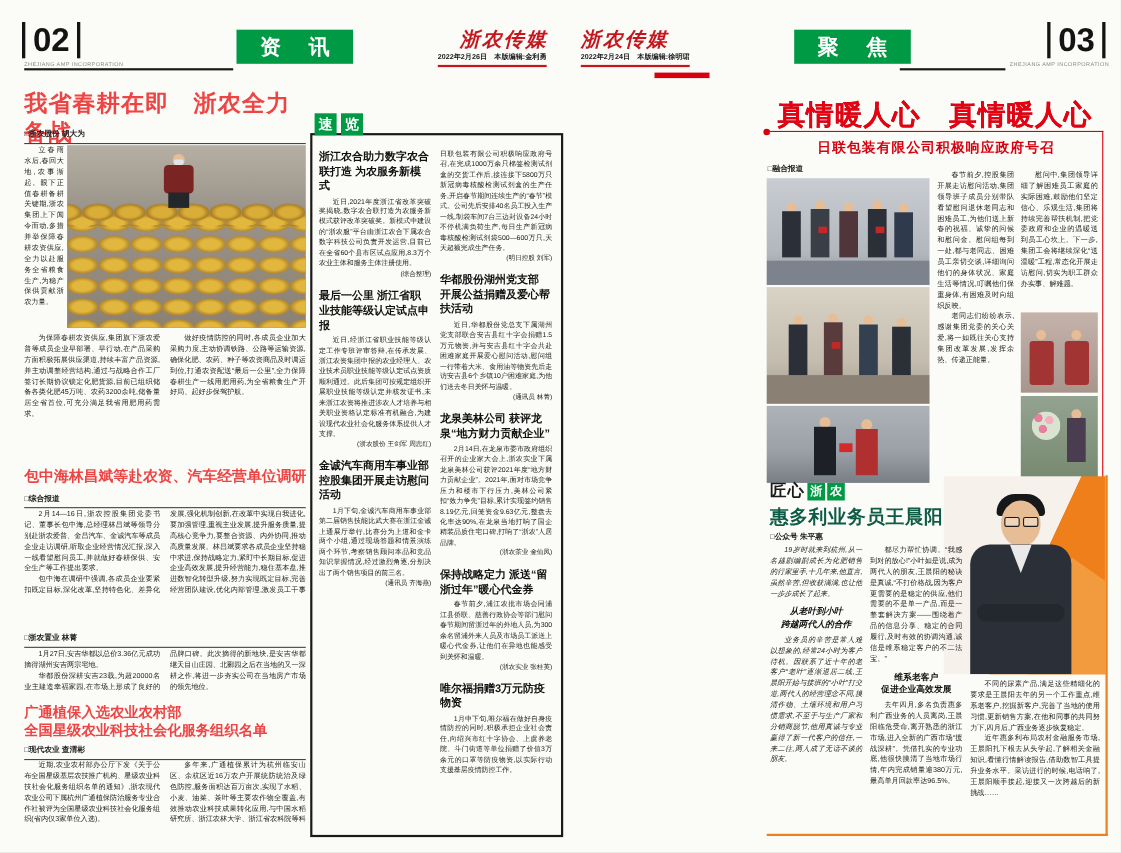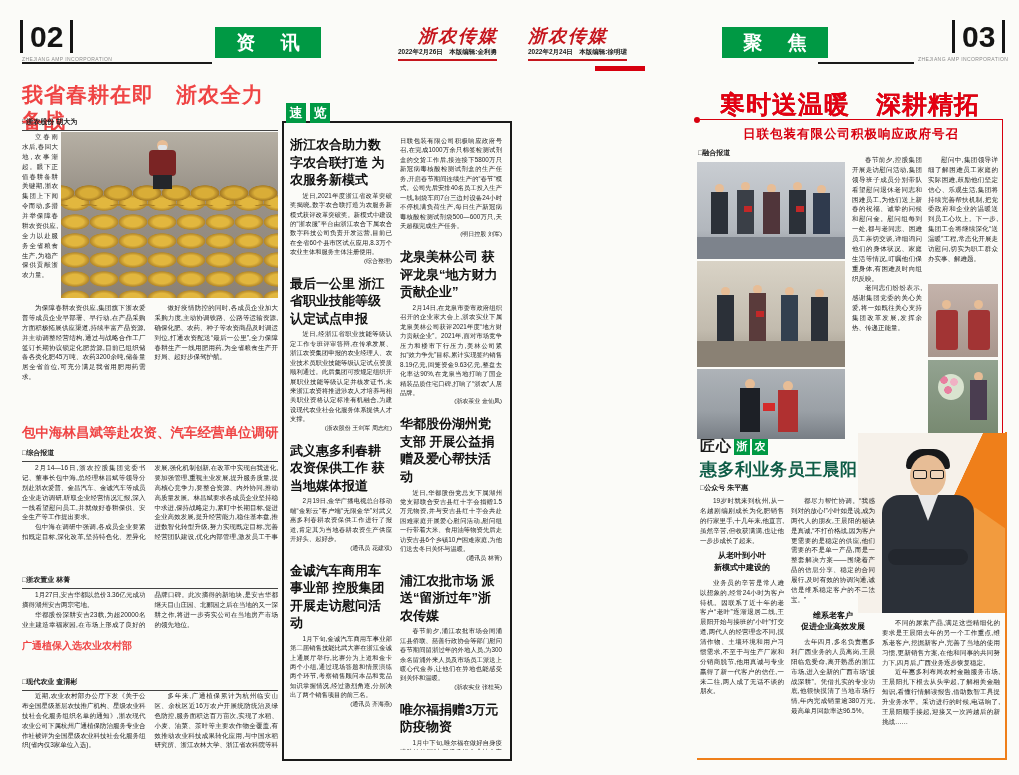--- a/index.html
+++ b/index.html
@@ -16,21 +16,21 @@
   .art-head{font-weight:bold;color:#ef4444;line-height:1.25;}
   .byline{font-size:7px;font-weight:bold;color:#222;border-bottom:1.3px solid #444;padding-bottom:3px;}
   .jtext{font-size:6.5px;line-height:1.52;text-align:justify;color:#222;overflow:hidden;}
   .jtext p{margin:0;text-indent:2em;}
   .cols2{column-count:2;column-gap:9px;}
   .sig{text-align:right;font-size:6px;color:#222;}
   
   .brief-box{border:2px solid #1a1a1a;}
   .tag-sq{width:20px;height:20px;background:#009944;color:#fff;font-weight:bold;font-size:13px;display:flex;align-items:center;justify-content:center;}
   .brief-item{margin-bottom:9px;}
-  .brief-head{font-size:13px;font-weight:bold;line-height:1.35;color:#111;margin-bottom:2px;}
+  .brief-head{font-size:10px;font-weight:bold;line-height:1.35;color:#111;margin-bottom:2px;}
   .brief-body{font-size:6.3px;line-height:1.5;text-align:justify;color:#222;text-indent:2em;}
   
   .lead-head{font-weight:bold;font-size:25px;letter-spacing:1px;color:#e60012;text-align:center;text-shadow:0 0 .6px #9e0b12;}
   .lead-sub{font-weight:bold;font-size:12.5px;color:#d7000f;text-align:center;letter-spacing:1px;text-shadow:0 0 .4px #ffffff;}
   .redline{background:#d7000f;}
   .sub-head{font-weight:bold;font-size:8px;text-align:center;line-height:1.4;margin:5px 0;color:#111;}
   .feature-head{font-weight:bold;font-size:17px;letter-spacing:.5px;color:#0e5c46;white-space:nowrap;}
   .badge-script{font-weight:bold;font-size:15px;color:#1a1a1a;font-family:"DejaVu Serif",serif;letter-spacing:1px;}
   .badge-sq{width:16px;height:16px;background:#009944;color:#fff;font-weight:bold;font-size:11px;display:inline-flex;align-items:center;justify-content:center;margin-left:2px;}
   
@@ -88,22 +88,23 @@
     <p>2月14—16日,浙农控股集团党委书记、董事长包中海,总经理林昌斌等领导分别赴浙农爱普、金昌汽车、金诚汽车等成员企业走访调研,听取企业经营情况汇报,深入一线看望慰问员工,并就做好春耕保供、安全生产等工作提出要求。</p>
     <p>包中海在调研中强调,各成员企业要紧扣既定目标,深化改革,坚持特色化、差异化发展,强化机制创新,在改革中实现自我进化,要加强管理,重视主业发展,提升服务质量,提高核心竞争力,要整合资源、内外协同,推动高质量发展。林昌斌要求各成员企业坚持稳中求进,保持战略定力,紧盯中长期目标,促进企业高效发展,提升经营能力,稳住基本盘,推进数智化转型升级,努力实现既定目标,完善经营团队建设,优化内部管理,激发员工干事创业热情。两位领导同时希望各成员企业积极融入浙农大家庭生态服务体系,与集团各板块一道共同推动改革发展,实现协同并进。</p>
   </div>
 
   <div class="abs byline" style="left:22px;top:575px;width:256px;">□浙农置业 林菁</div>
   <div class="abs jtext cols2" style="left:22px;top:590px;width:256px;height:42px;">
     <p>1月27日,安吉华都以总价3.36亿元成功摘得湖州安吉两宗宅地。</p>
     <p>华都股份深耕安吉23载,为超20000名业主建造幸福家园,在市场上形成了良好的品牌口碑。此次摘得的新地块,是安吉华都继天目山庄园、北郦园之后在当地的又一深耕之作,将进一步夯实公司在当地房产市场的领先地位。</p>
   </div>
 
-  <div class="abs art-head" style="left:22px;top:640px;width:258px;font-size:10px;">
+  <div class="abs art-head" style="left:22px;top:640px;width:258px;font-size:13px;">
     <div>广通植保入选农业农村部</div>
+    <div>全国星级农业科技社会化服务组织名单</div>
   </div>
   <div class="abs byline" style="left:22px;top:677px;width:256px;">□现代农业 查渭彬</div>
   <div class="abs jtext cols2" style="left:22px;top:691px;width:256px;height:64px;">
     <p>近期,农业农村部办公厅下发《关于公布全国星级基层农技推广机构、星级农业科技社会化服务组织名单的通知》,浙农现代农业公司下属杭州广通植保防治服务专业合作社被评为全国星级农业科技社会化服务组织(省内仅3家单位入选)。</p>
     <p>多年来,广通植保累计为杭州临安山区、余杭区近16万农户开展统防统治及绿色防控,服务面积达百万亩次,实现了水稻、小麦、油菜、茶叶等主要农作物全覆盖,有效推动农业科技成果转化应用,与中国水稻研究所、浙江农林大学、浙江省农科院等科研院所开展合作,并通过引进先进的植保机械装备,持续提升农业社会化服务能力。</p>
   </div>
 
   <div class="abs brief-box" style="left:282px;top:121px;width:226px;height:636px;"></div>
   <div class="abs" style="left:286px;top:103px;display:flex;gap:4px;">
     <span class="tag-sq">速</span>
@@ -115,59 +116,54 @@
       <div class="brief-head">浙江农合助力数字农合联打造 为农服务新模式</div>
       <div class="brief-body">近日,2021年度浙江省改革突破奖揭晓,数字农合联打造为农服务新模式获评改革突破奖。新模式中建设的“浙农服”平台由浙江农合下属农合数字科技公司负责开发运营,目前已在全省60个县市区试点应用,8.3万个农业主体和服务主体注册使用。</div>
       <div class="sig">(综合整理)</div>
     </div>
     <div class="brief-item">
       <div class="brief-head">最后一公里 浙江省职业技能等级认定试点申报</div>
       <div class="brief-body">近日,经浙江省职业技能等级认定工作专班评审答辩,在传承发展、浙江农资集团申报的农业经理人、农业技术员职业技能等级认定试点资质顺利通过。此后集团可按规定组织开展职业技能等级认定并核发证书,未来浙江农资将推进涉农人才培养与相关职业资格认定标准有机融合,为建设现代农业社会化服务体系提供人才支撑。</div>
       <div class="sig">(浙农股份 王剑军 周志红)</div>
     </div>
     <div class="brief-item">
-      <div class="brief-head">武义惠多利春耕农资保供工作 获当地媒体报道</div>
-      <div class="brief-body">2月19日,金华广播电视总台移动端“金彩云”客户端“无限金华”对武义惠多利春耕农资保供工作进行了报道,肯定其为当地春耕农资生产供应开好头、起好步。</div>
-      <div class="sig">(通讯员 花建双)</div>
-    </div>
-    <div class="brief-item">
       <div class="brief-head">金诚汽车商用车事业部 控股集团开展走访慰问活动</div>
       <div class="brief-body">1月下旬,金诚汽车商用车事业部第二届销售技能比武大赛在浙江金诚上通展厅举行,比赛分为上道和金卡两个小组,通过现场答题和情景演练两个环节,考察销售顾问本品和竞品知识掌握情况,经过激烈角逐,分别决出了两个销售项目的前三名。</div>
       <div class="sig">(通讯员 齐海燕)</div>
     </div>
   </div>
 
   <div class="abs" style="left:400px;top:136px;width:102px;height:614px;overflow:hidden;">
     <div class="brief-item">
       <div class="brief-body" style="text-indent:0;">日联包装有限公司积极响应政府号召,在完成1000万余只棉签检测试剂盒的交货工作后,接连接下5800万只新冠病毒核酸检测试剂盒的生产任务,开启春节期间连续生产的“春节”模式。公司先后安排40名员工投入生产一线,制袋车间7台三边封设备24小时不停机满负荷生产,每日生产新冠病毒核酸检测试剂袋500—600万只,天天超额完成生产任务。</div>
       <div class="sig">(明日控股 刘军)</div>
     </div>
     <div class="brief-item">
+      <div class="brief-head">华都股份湖州党支部 开展公益捐赠及爱心帮扶活动</div>
+      <div class="brief-body">近日,华都股份党总支下属湖州党支部联合安吉县红十字会捐赠1.5万元物资,并与安吉县红十字会共赴困难家庭开展爱心慰问活动,慰问组一行带着大米、食用油等物资先后走访安吉县6个乡镇10户困难家庭,为他们送去冬日关怀与温暖。</div>
+      <div class="sig">(通讯员 林菁)</div>
+    </div>
+    <div class="brief-item">
       <div class="brief-head">龙泉美林公司 获评龙泉“地方财力贡献企业”</div>
       <div class="brief-body">2月14日,在龙泉市委市政府组织召开的企业家大会上,浙农实业下属龙泉美林公司获评2021年度“地方财力贡献企业”。2021年,面对市场竞争压力和楼市下行压力,美林公司紧扣“效力争先”目标,累计实现签约销售8.19亿元,回笼资金9.63亿元,整盘去化率达90%,在龙泉当地打响了国企精装品质住宅口碑,打响了“浙农”人居品牌。</div>
       <div class="sig">(浙农茶业 金仙凤)</div>
     </div>
     <div class="brief-item">
-      <div class="brief-head">华都股份湖州党支部 开展公益捐赠及爱心帮扶活动</div>
-      <div class="brief-body">近日,华都股份党总支下属湖州党支部联合安吉县红十字会捐赠1.5万元物资,并与安吉县红十字会共赴困难家庭开展爱心慰问活动,慰问组一行带着大米、食用油等物资先后走访安吉县6个乡镇10户困难家庭,为他们送去冬日关怀与温暖。</div>
-      <div class="sig">(通讯员 林菁)</div>
-    </div>
-    <div class="brief-item">
-      <div class="brief-head">浦江农批市场 派送“留浙过年”浙农传媒</div>
+      <div class="brief-head">保持战略定力 派送“留浙过年”暖心代金券</div>
       <div class="brief-body">春节前夕,浦江农批市场会同浦江县侨联、慈善行政协会等部门慰问春节期间留浙过年的外地人员,为300余名留浦外来人员及市场员工派送上暖心代金券,让他们在异地也能感受到关怀和温暖。</div>
       <div class="sig">(浙农实业 张桂英)</div>
     </div>
     <div class="brief-item">
       <div class="brief-head">唯尔福捐赠3万元防疫物资</div>
       <div class="brief-body">1月中下旬,唯尔福在做好自身疫情防控的同时,积极承担企业社会责任,向绍兴市红十字协会、上虞养老院、斗门街道等单位捐赠了价值3万余元的口罩等防疫物资,以实际行动支援基层疫情防控工作。</div>
       <div class="sig"></div>
     </div>
   </div>
 
-  <div class="abs lead-head" style="left:700px;top:88px;width:300px;">寒时送温暖　深耕精拓</div>
+  <div class="abs lead-head" style="left:700px;top:88px;width:300px;">真情暖人心　真情暖人心</div>
   <div class="abs" style="left:694px;top:117px;width:6px;height:6px;border-radius:50%;background:#d7000f;"></div>
   <div class="abs redline" style="left:700px;top:119px;width:303px;height:1.4px;"></div>
   <div class="abs redline" style="left:1002px;top:119px;width:1.4px;height:320px;"></div>
   <div class="abs lead-sub" style="left:720px;top:126px;width:262px;">日联包装有限公司积极响应政府号召</div>
   <div class="abs byline" style="left:698px;top:148px;width:80px;border-bottom:none;">□融合报道</div>
 
   <div class="abs ph" style="left:697px;top:162px;width:148px;height:97px;background:linear-gradient(#c9cdd2 0%,#b2b7bd 70%,#8e939b 100%);">
     <div class="abs" style="left:0;bottom:0;width:148px;height:22px;background:#7d838c;"></div>
     <div class="abs head-c" style="left:18px;top:22px;width:9px;height:9px;"></div>
       <div class="abs suit" style="left:14px;top:30px;width:17px;height:42px;"></div>
@@ -236,25 +232,25 @@
     <div class="abs" style="right:-20px;top:90px;width:90px;height:110px;background:#f29b3e;transform:rotate(35deg);"></div>
     <div class="abs" style="left:48px;top:16px;width:44px;height:20px;border-radius:20px 20px 4px 4px;background:#17181a;"></div>
     <div class="abs head-c" style="left:52px;top:22px;width:36px;height:42px;"></div>
     <div class="abs" style="left:55px;top:37px;width:12px;height:7px;border:1.5px solid #1a1a1a;border-radius:2px;background:rgba(255,255,255,.35);"></div>
     <div class="abs" style="left:72px;top:37px;width:12px;height:7px;border:1.5px solid #1a1a1a;border-radius:2px;background:rgba(255,255,255,.35);"></div>
     <div class="abs" style="left:24px;top:62px;width:92px;height:118px;border-radius:18px 18px 0 0;background:#2b3038;"></div>
     <div class="abs" style="left:60px;top:62px;width:20px;height:26px;background:#e9e9e9;clip-path:polygon(0 0,100% 0,50% 100%);"></div>
     <div class="abs" style="left:30px;top:116px;width:80px;height:16px;border-radius:8px;background:#23272e;"></div>
   </div>
 
-  <div class="abs jtext" style="left:700px;top:496px;width:84px;height:258px;">
+  <div class="abs jtext" style="left:700px;top:496px;width:84px;height:258px;font-style:italic;">
     <p>19岁时就来到杭州,从一名越剧编剧成长为化肥销售的行家里手,十几年来,他直言,虽然辛苦,但收获满满,也让他一步步成长了起来。</p>
     <div class="sub-head">
       <div>从老叶到小叶</div>
-      <div>新模式中建设的</div>
+      <div>跨越两代人的合作</div>
     </div>
     <p>业务员的辛苦是常人难以想象的,经常24小时为客户待机。因联系了近十年的老客户“老叶”逐渐退居二线,王晨阳开始与接班的“小叶”打交道,两代人的经营理念不同,摸清作物、土壤环境和用户习惯需求,不至于与生产厂家和分销商脱节,他用真诚与专业赢得了新一代客户的信任,一来二往,两人成了无话不谈的朋友。</p>
   </div>
   <div class="abs jtext" style="left:791px;top:496px;width:84px;height:258px;">
     <p>都尽力帮忙协调。“我感到对的放心!”小叶如是说,成为两代人的朋友,王晨阳的秘诀是真诚,“不打价格战,因为客户更需要的是稳定的供应,他们需要的不是单一产品,而是一整套解决方案——围绕着产品的信息分享、稳定的合同履行,及时有效的协调沟通,诚信是维系稳定客户的不二法宝。”</p>
     <div class="sub-head">
       <div>维系老客户</div>
       <div>促进企业高效发展</div>
     </div>
     <p>去年四月,多名负责惠多利广西业务的人员离岗,王晨阳临危受命,离开熟悉的浙江市场,进入全新的广西市场“援战深耕”。凭借扎实的专业功底,他很快摸清了当地市场行情,年内完成销量逾380万元,最高单月回款率达96.5%。</p>

